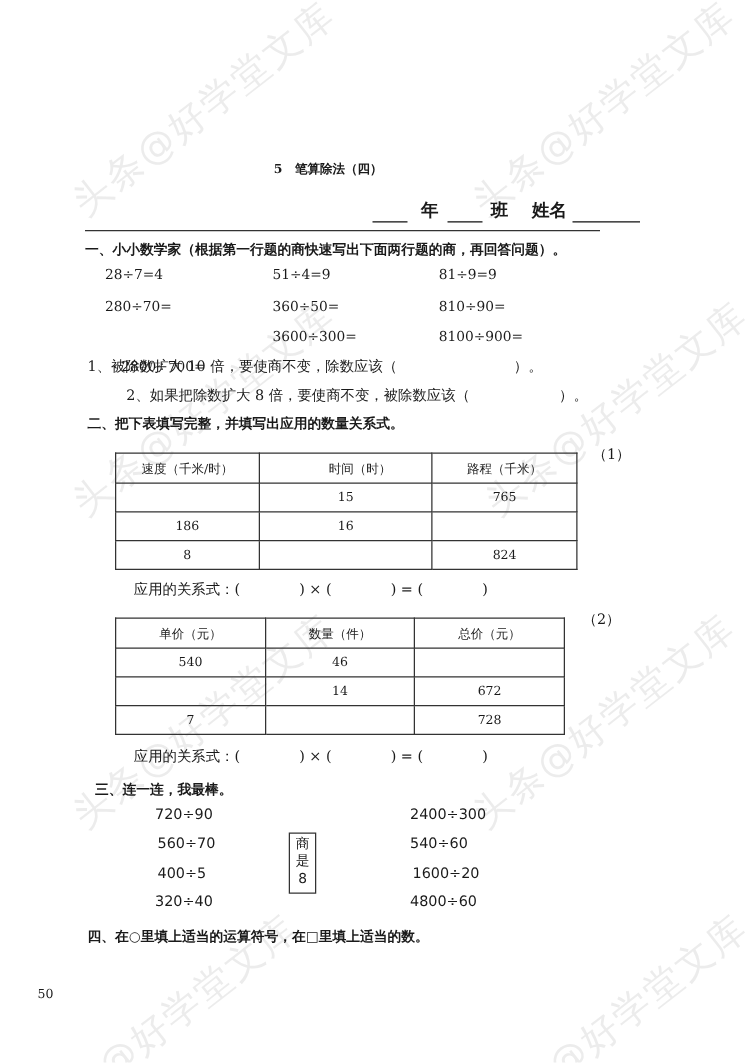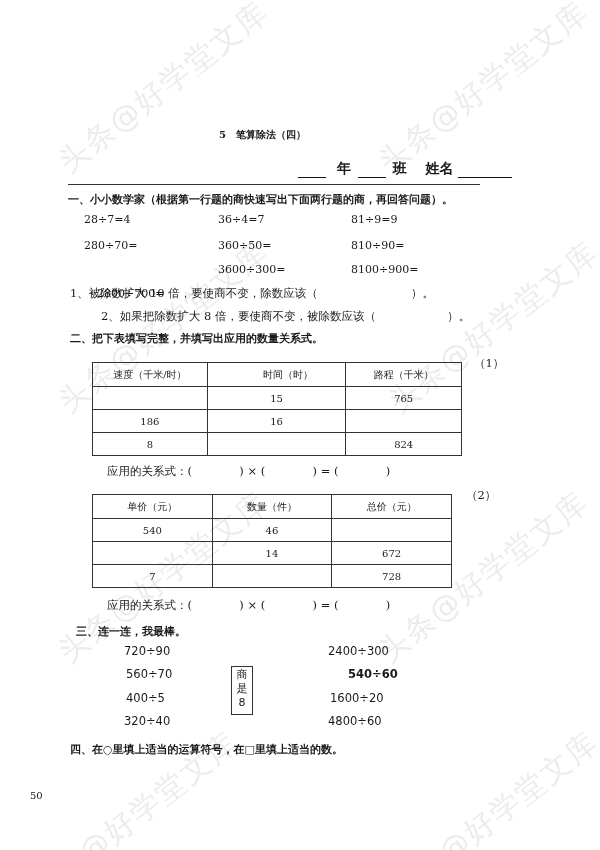--- a/index.html
+++ b/index.html
@@ -50,21 +50,21 @@
   <span style="margin:0 14px 0 2px;">班</span>
   <span>姓名</span>
   <span class="blank" style="width:54px;"></span>
 </div>
 
 <div class="hr"></div>
 
 <div class="abs heading" style="left:68px; top:192px;">一、小小数学家（根据第一行题的商快速写出下面两行题的商，再回答问题）。</div>
 
 <div class="abs mono" style="left:84px; top:213px;">28÷7=4</div>
-<div class="abs mono" style="left:218px; top:213px;">36÷4=7</div>
+<div class="abs mono" style="left:218px; top:213px;">51÷4=9</div>
 <div class="abs mono" style="left:351px; top:213px;">81÷9=9</div>
 
 <div class="abs mono" style="left:84px; top:239px;">280÷70=</div>
 <div class="abs mono" style="left:218px; top:239px;">360÷50=</div>
 <div class="abs mono" style="left:351px; top:239px;">810÷90=</div>
 
 <div class="abs mono" style="left:97px; top:263px;margin-top:24px;">2800÷700=</div>
 <div class="abs mono" style="left:218px; top:263px;">3600÷300=</div>
 <div class="abs mono" style="left:351px; top:263px;">8100÷900=</div>
 
@@ -160,19 +160,19 @@
 <div class="abs sq" style="left:126px; top:691px;">400÷5</div>
 <div class="abs sq" style="left:124px; top:714px;">320÷40</div>
 
 <div class="boxv">
   <div>商</div>
   <div>是</div>
   <div>8</div>
 </div>
 
 <div class="abs sq" style="left:328px; top:644px;">2400÷300</div>
-<div class="abs sq" style="left:348px; top:667px;font-weight:bold;">540÷60</div>
+<div class="abs sq" style="left:328px; top:667px;">540÷60</div>
 <div class="abs sq" style="left:330px; top:691px;">1600÷20</div>
 <div class="abs sq" style="left:328px; top:714px;">4800÷60</div>
 
 <div class="abs heading" style="left:70px; top:742px;">四、在○里填上适当的运算符号，在□里填上适当的数。</div>
 
 <div class="abs pagenum">50</div>
 
 </body></html>

